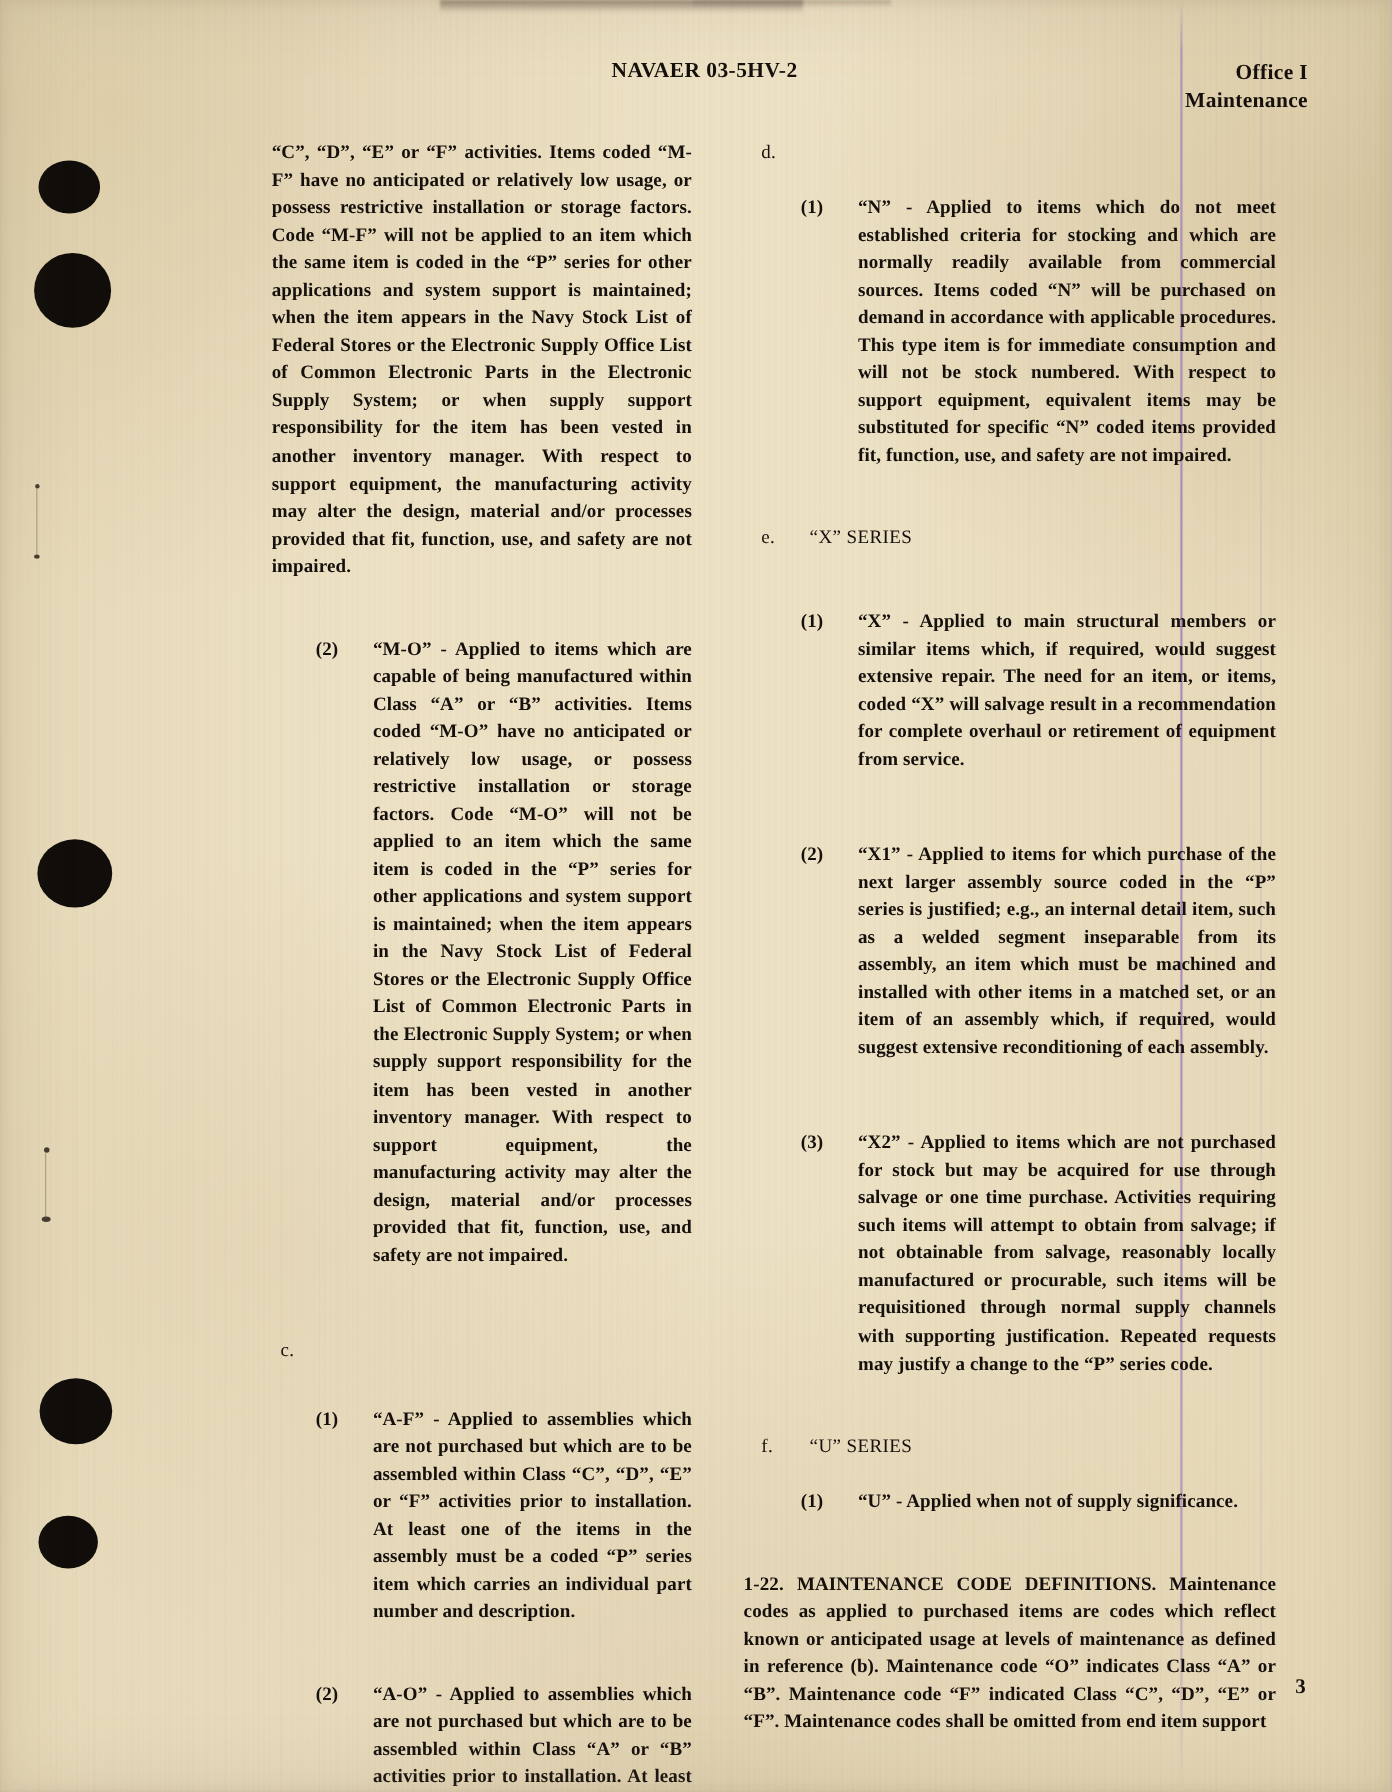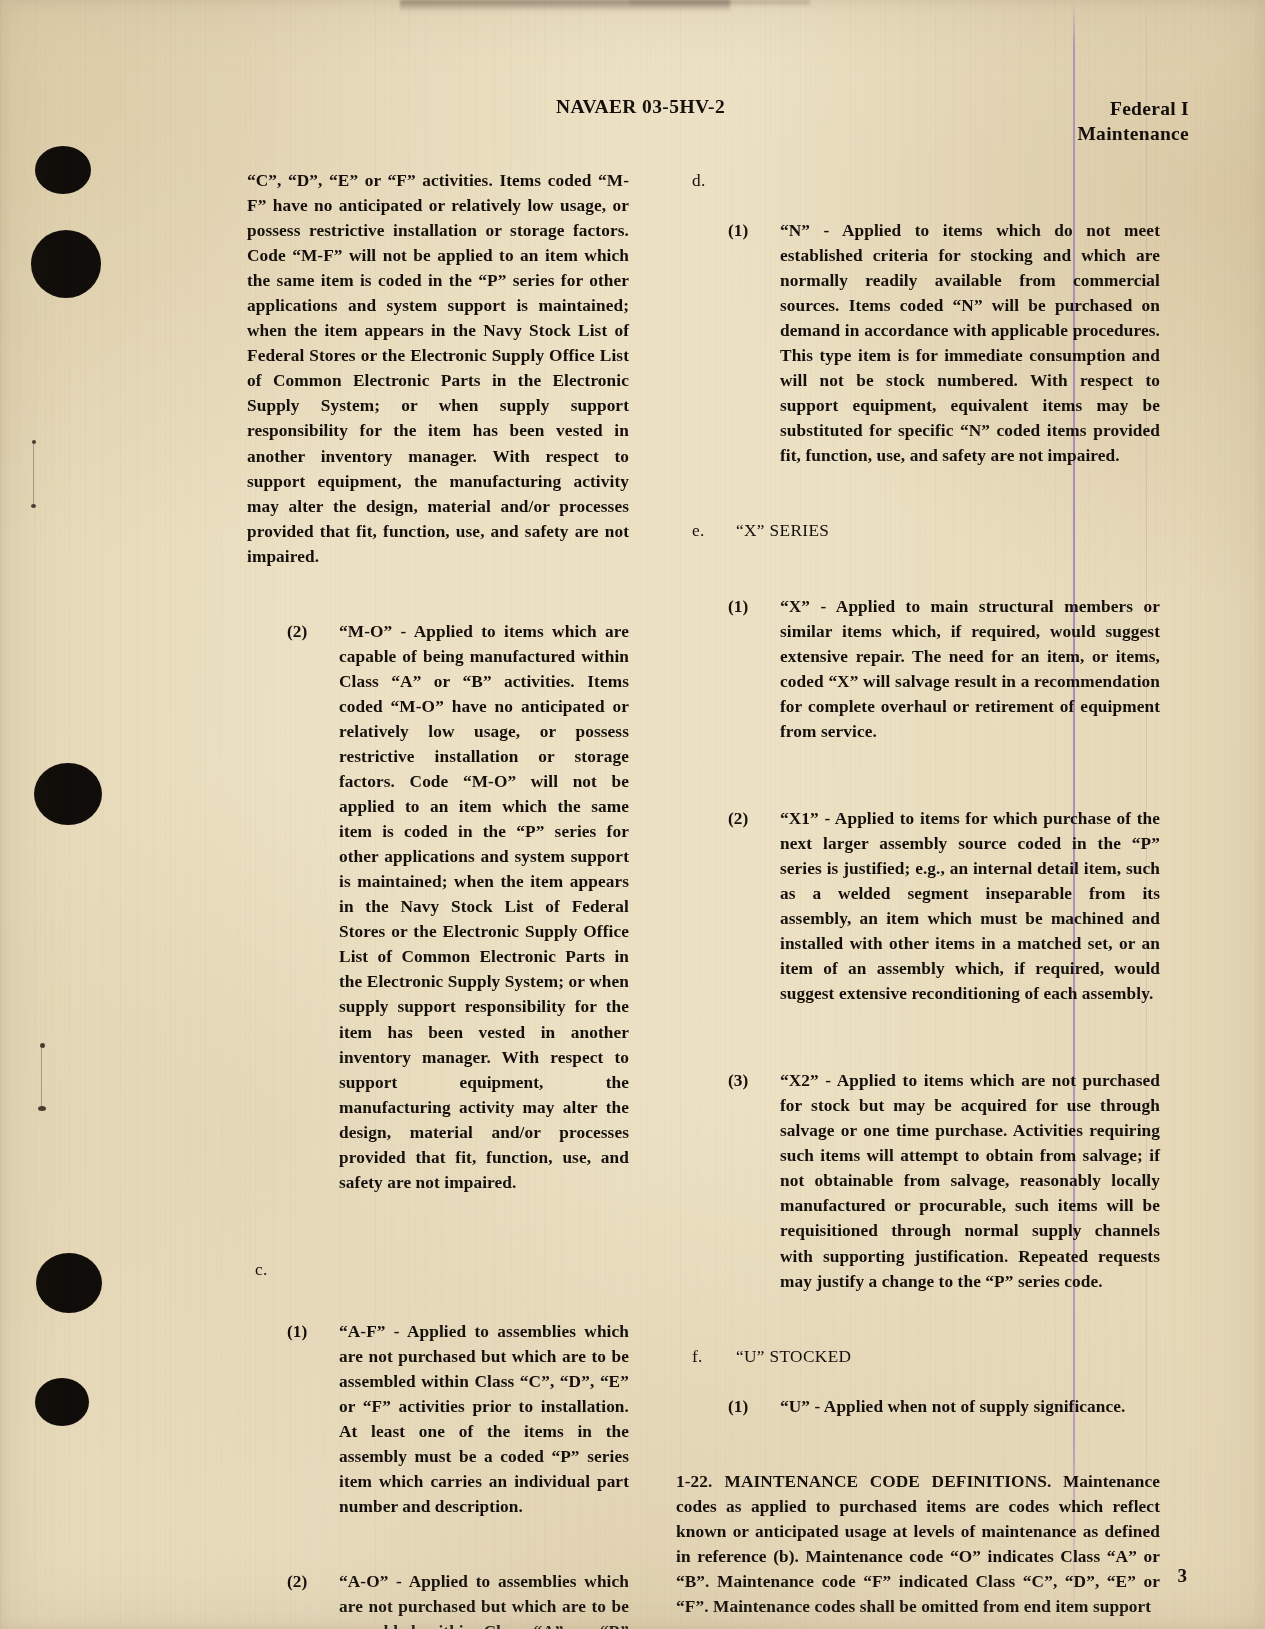--- a/index.html
+++ b/index.html
@@ -195,21 +195,21 @@
   
   .folio {
     position: absolute;
     right: 78px;
     top: 1523px;
     font-weight: bold;
     font-size: 19px;
   }
 
   
-  .ink { filter: contrast(1.04); margin-top: 42px; }
+  .ink { filter: contrast(1.04); }
 </style>
 </head>
 <body>
 
 <div class="page">
 
   <div class="paper-tint"></div>
   <div class="paper-fiber"></div>
   <div class="top-smudge"></div>
   <div class="top-smudge b"></div>
@@ -225,21 +225,21 @@
   <div class="tick" style="left:38px; top:1106px; width:8px; height:5px; border-radius:50%;"></div>
   <div class="punch" style="left:36px; top:1253px; width:66px; height:60px;"></div>
   <div class="punch" style="left:35px; top:1378px; width:54px; height:48px;"></div>
 
   <div class="violet-rule" style="left:1073px;"></div>
   <div class="violet-rule faint" style="left:1146px;"></div>
 
   <div class="runhead ink">
     <div class="doc-no">NAVAER 03-5HV-2</div>
     <div class="sec">
-      <div>Federal I</div>
+      <div>Office I</div>
       <div>Maintenance</div>
     </div>
   </div>
 
   <div class="cols ink">
 
     <div class="col col-left">
 
       <p class="para plain">“C”, “D”, “E” or “F” activities. Items coded “M-F” have no anticipated or relatively low usage, or possess restrictive installation or storage factors. Code “M-F” will not be applied to an item which the same item is coded in the “P” series for other applications and system support is maintained; when the item appears in the Navy Stock List of Federal Stores or the Electronic Supply Office List of Common Electronic Parts in the Electronic Supply System; or when supply support responsibility for the item has been vested in another inventory manager. With respect to support equipment, the manufacturing activity may alter the design, material and/or processes provided that fit, function, use, and safety are not impaired.</p>
 
@@ -310,21 +310,21 @@
 
       <div class="item-num">
         <span class="marker">(3)</span>
         <span>“X2” - Applied to items which are not purchased for stock but may be acquired for use through salvage or one time purchase. Activities requiring such items will attempt to obtain from salvage; if not obtainable from salvage, reasonably locally manufactured or procurable, such items will be requisitioned through normal supply channels with supporting justification. Repeated requests may justify a change to the “P” series code.</span>
       </div>
 
       <div class="gap-md"></div>
 
       <div class="item-letter">
         <span class="marker">f.</span>
-        <span>“U” STOCKED</span>
+        <span>“U” SERIES</span>
       </div>
 
       <div class="gap-sm"></div>
 
       <div class="item-num">
         <span class="marker">(1)</span>
         <span>“U” - Applied when not of supply significance.</span>
       </div>
 
       <div class="gap-md"></div>

